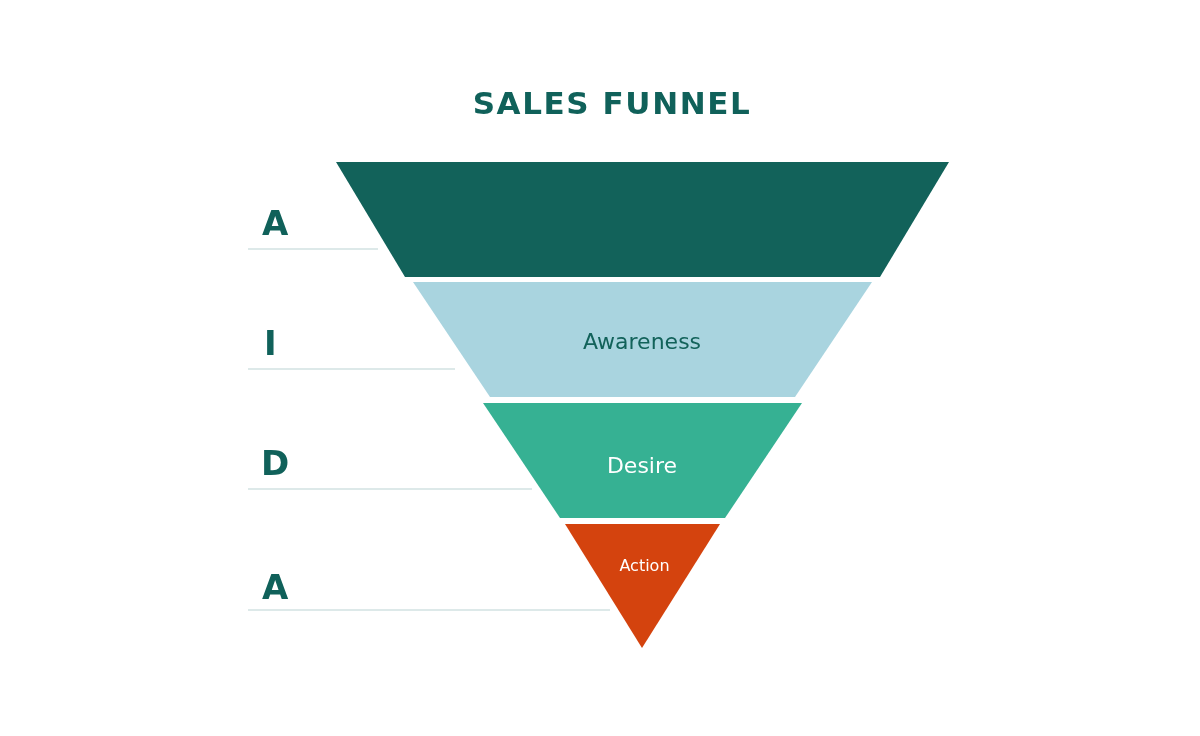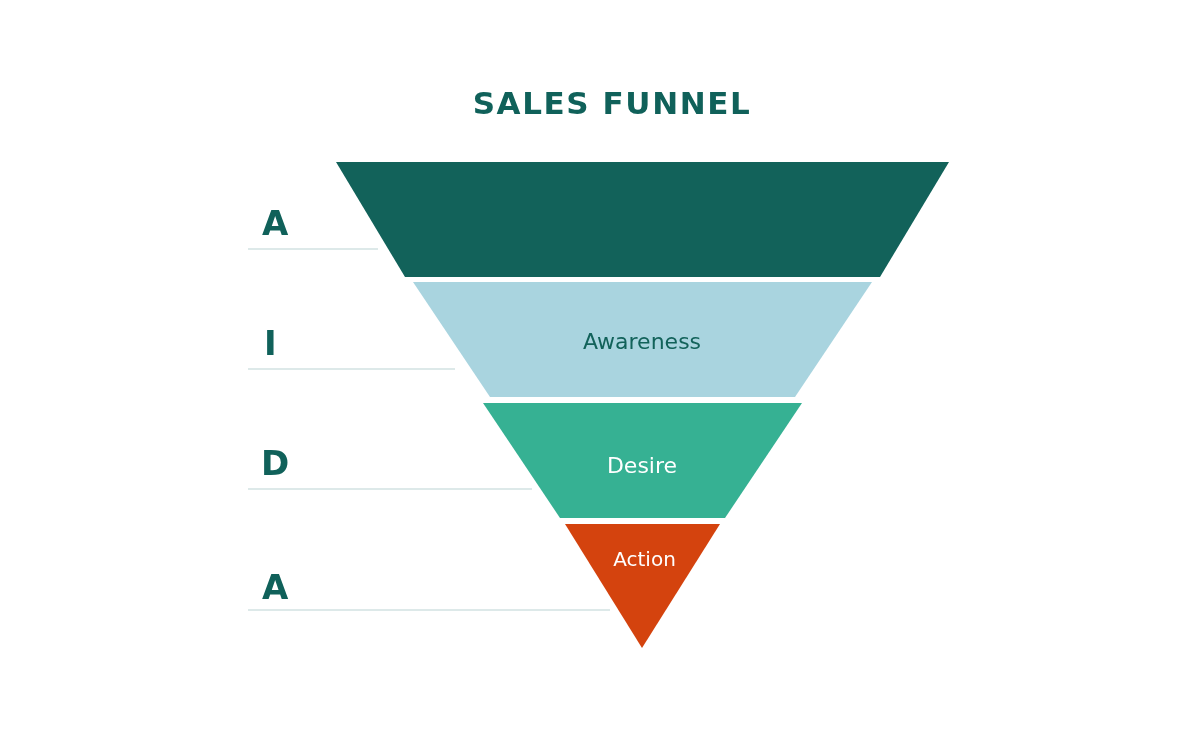--- a/index.html
+++ b/index.html
@@ -59,21 +59,21 @@
 
   
   .stage-label {
     position: absolute;
     text-align: center;
     white-space: nowrap;
     font-weight: 400;
   }
   .stage-label.lg { font-size: 23px; line-height: 30px; }
   .stage-label.md { font-size: 22px; line-height: 28px; }
-  .stage-label.sm { font-size: 20px; line-height: 26px; }
+  .stage-label.sm { font-size: 16px; line-height: 26px; margin-top: 7px; }
 </style>
 </head>
 <body>
 
 <div id="canvas" style="background: rgb(255, 255, 255);">
 
   <div class="title" style="color: rgb(16, 97, 90);">SALES FUNNEL</div>
 
   <div class="aida-letter" style="left: 262px; top: 203px; color: rgb(16, 97, 90);">A</div>
   <div class="aida-rule" style="left: 248px; top: 248px; width: 130px; background: rgb(221, 233, 233);"></div>

